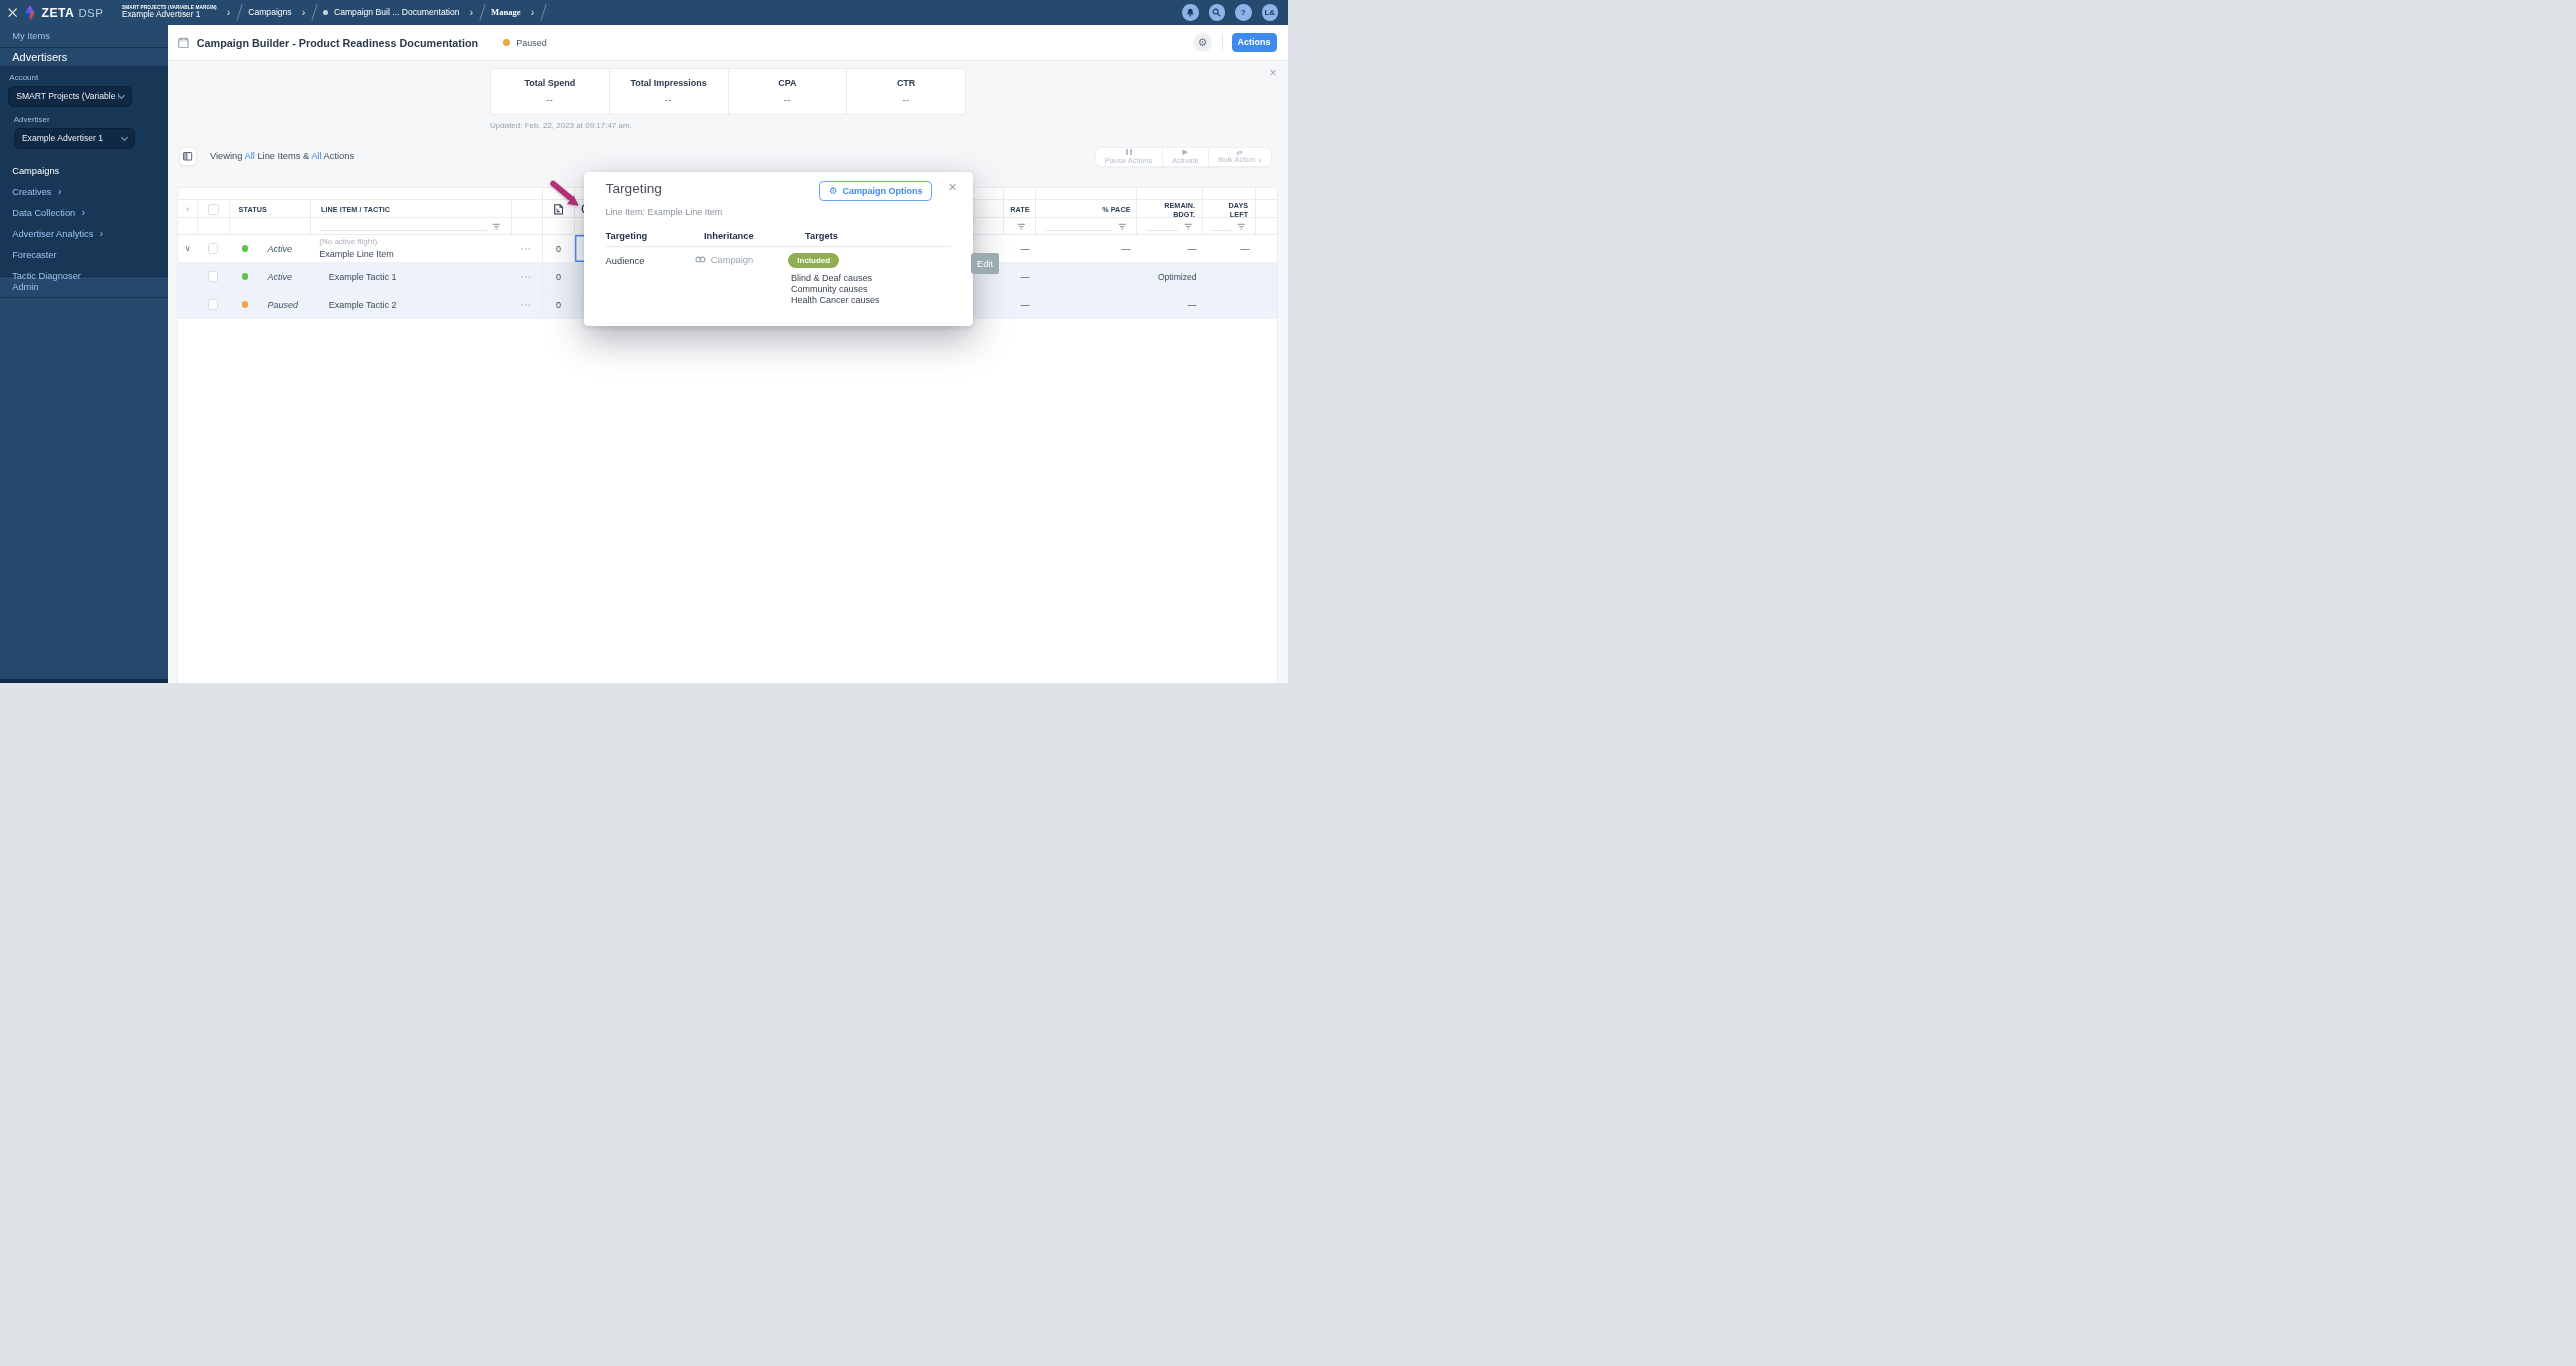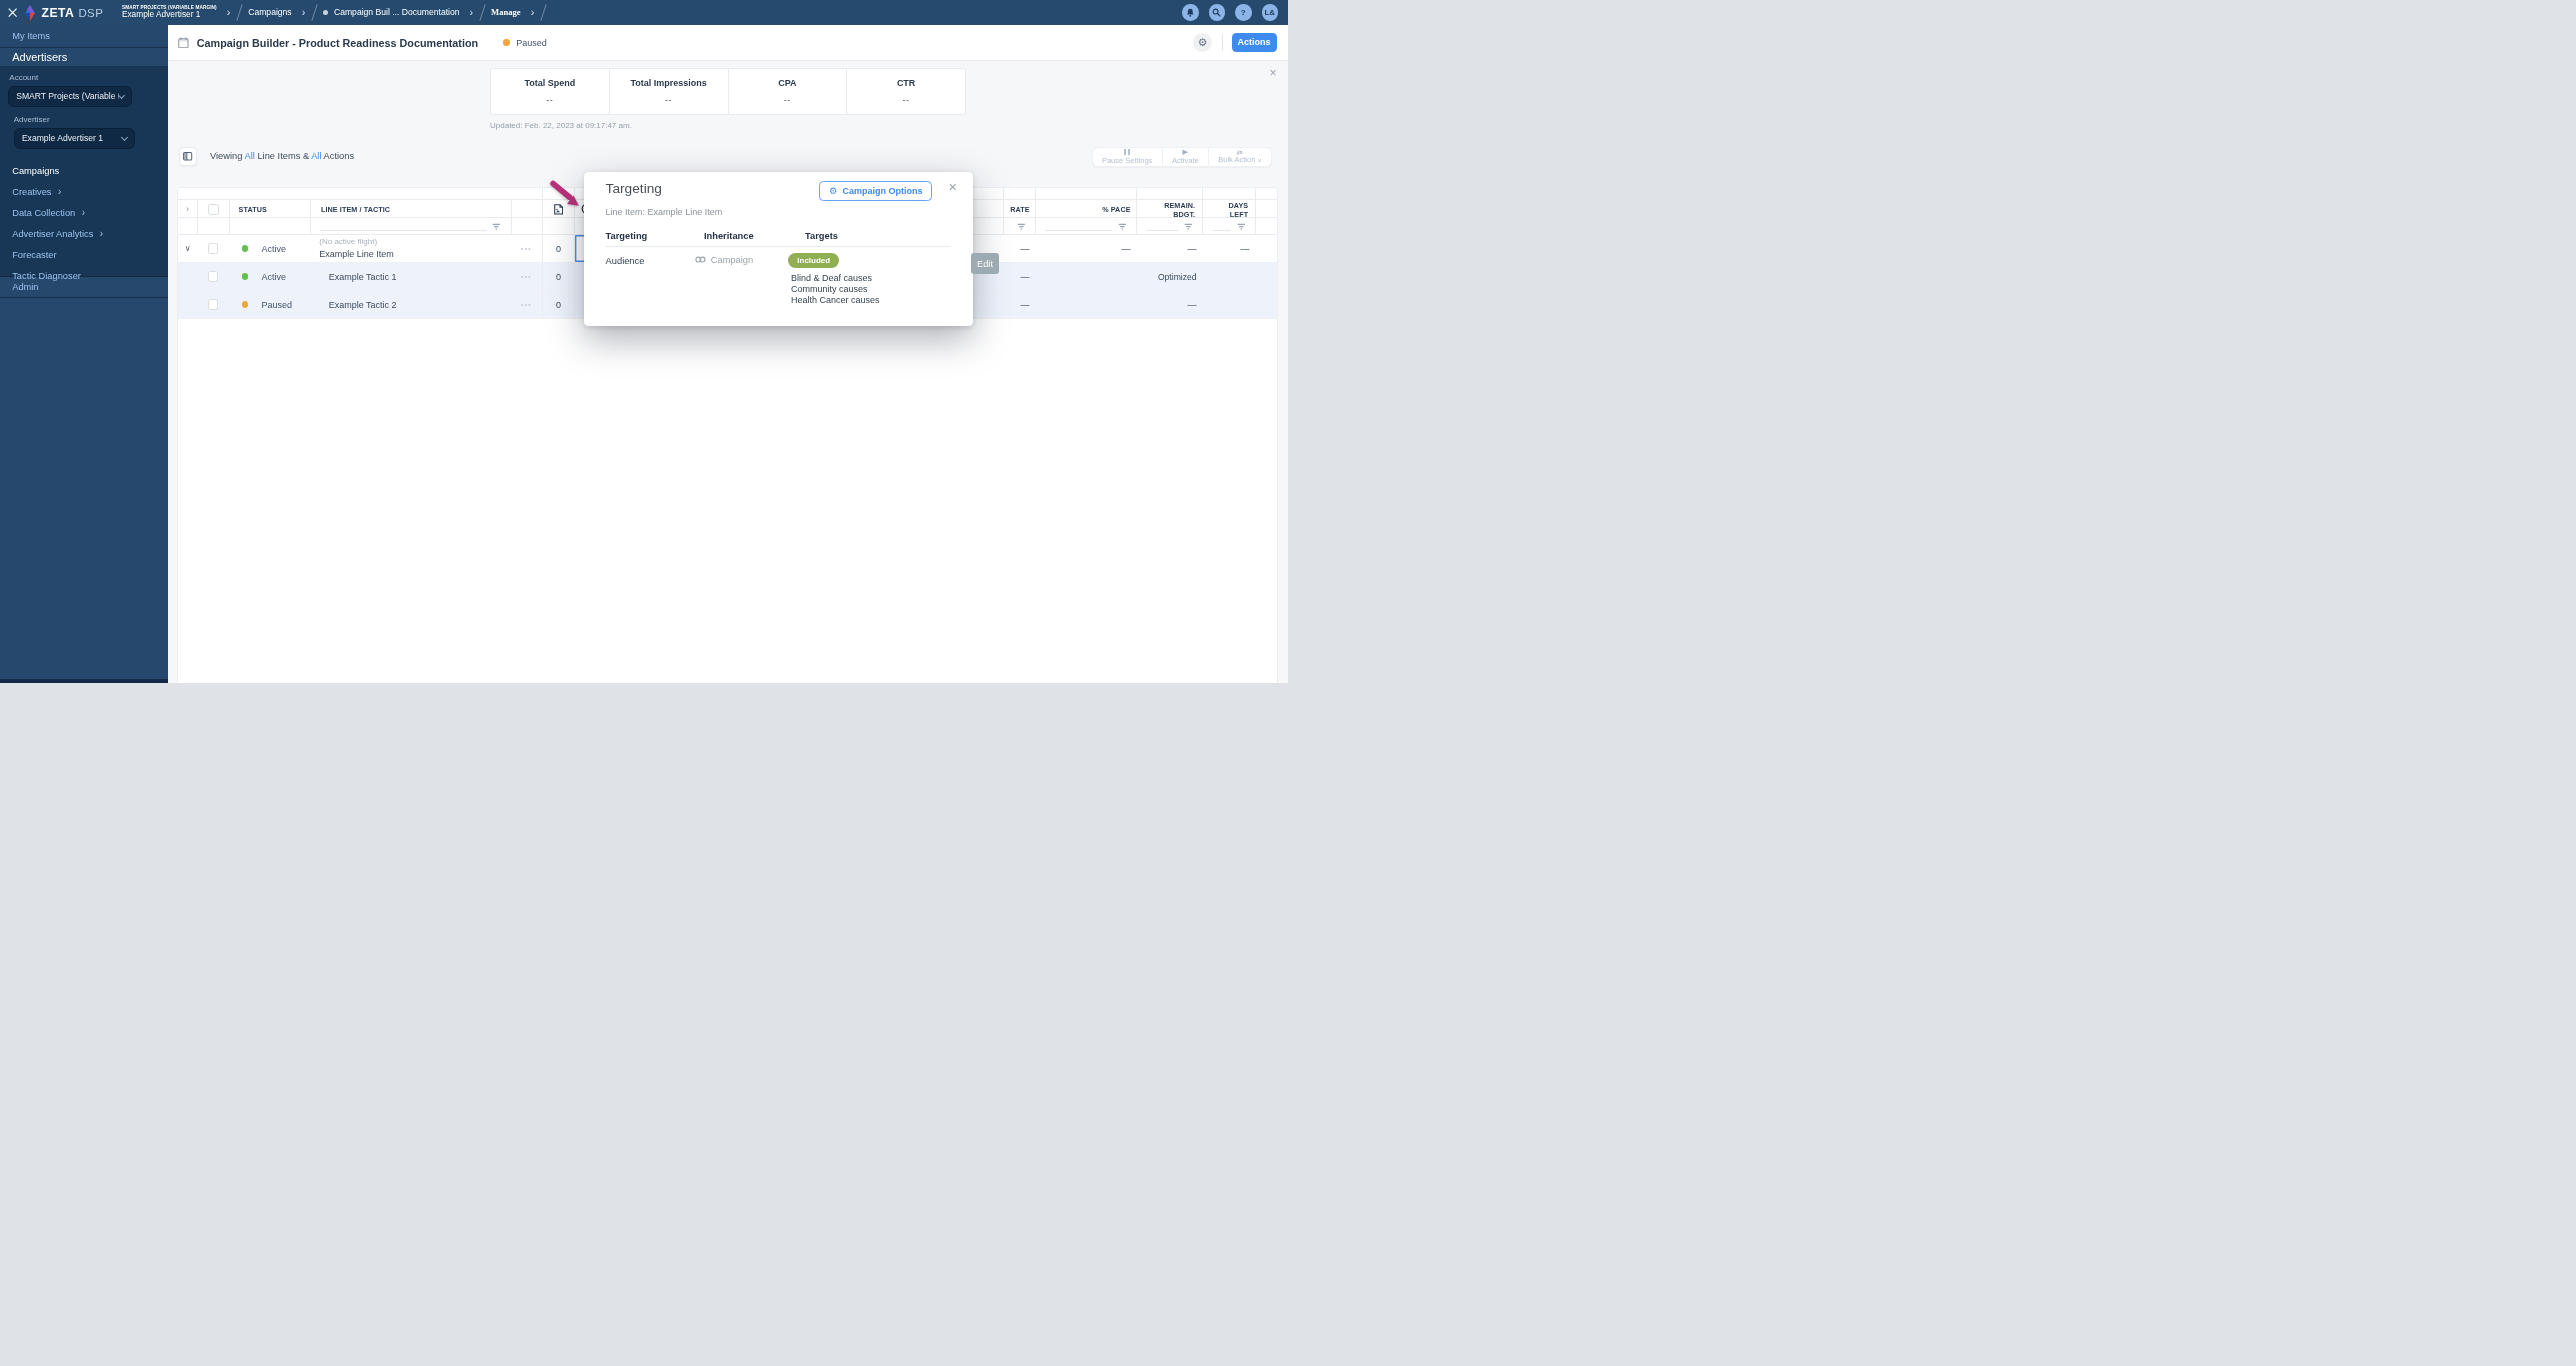--- a/index.html
+++ b/index.html
@@ -92,21 +92,21 @@
   .row-data { height:28px; border-bottom:0.7px solid #eef1f4; }
   .row-data.alt { background:#eef3fb; }
   .bl { border-left:0.7px solid #e9ecef; }
   .c-center { justify-content:center; }
   .c-right { justify-content:flex-end; padding-right:5.8px; }
   .hdr { font-size:7.2px; font-weight:bold; letter-spacing:0.1px; color:#2c3b54; }
   .hdr.two { text-align:right; line-height:1.25; display:block; padding-top:1.4px; }
   .expand-h { justify-content:center; color:#8b97a3; font-size:9.3px; cursor:pointer; }
   .expand-r { justify-content:center; color:#55606c; font-size:8px; cursor:pointer; }
   .checkbox { width:10.8px; height:10.8px; border:1.1px solid #d8dde3; border-radius:2.5px; background:#fff; cursor:pointer; }
-  .status-cell { padding-left:13px; gap:13px; }
+  .status-cell { padding-left:13px; gap:19px;font-style:italic; }
   .status-cell span { font-size:9px; color:#44536a; }
   .li-cell { flex-direction:column; align-items:flex-start !important; justify-content:center; padding-left:9.3px; line-height:1.35; }
   .li-cell.indent { padding-left:18.7px; }
   .li-note { font-size:8px; color:#a9b2bc; }
   .li-name { font-size:9px; color:#3d4b5c; }
   .menu-cell { justify-content:center; font-size:6.5px; letter-spacing:1.4px; color:#c5ccd4; cursor:pointer; }
   .num { font-size:9px; color:#3d4b5c; }
   .cell-focus { box-shadow:inset 0 0 0 1.4px #4a90f4; border-radius:1.4px; }
   .filter-cell { justify-content:flex-end; padding-right:10px; position:relative; }
   .filter-cell.u::after { content:""; position:absolute; left:8.6px; right:24.4px; bottom:2.9px; height:1.4px; background:#e4e7ea; border-radius:1.4px; }
@@ -308,21 +308,21 @@
           <span>Line Items &amp;</span>
           <span class="all">All</span>
           <span>Actions</span>
         </div>
         <div class="btn-group">
           <div class="grp-btn">
             <span class="pause-ic">
                 <i></i>
                 <i></i>
               </span>
-            <span class="grp-label">Pause Settings</span>
+            <span class="grp-label">Pause Actions</span>
           </div>
           <div class="grp-btn">
             <span class="play-ic">▶</span>
             <span class="grp-label">Activate</span>
           </div>
           <div class="grp-btn">
             <svg width="9.3" height="8" viewBox="0 0 13 11">
               <rect x="0" y="4" width="2.2" height="7" fill="#b6c1ce"></rect>
               <rect x="3.2" y="1.5" width="2.2" height="9.5" fill="#b6c1ce"></rect>
               <rect x="6.6" y="2.5" width="6" height="6.5" rx="1" fill="#b6c1ce"></rect>

